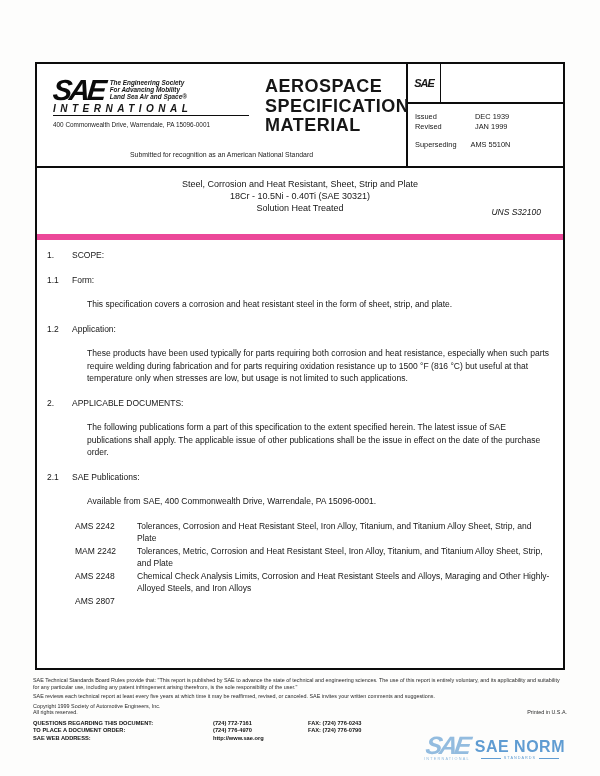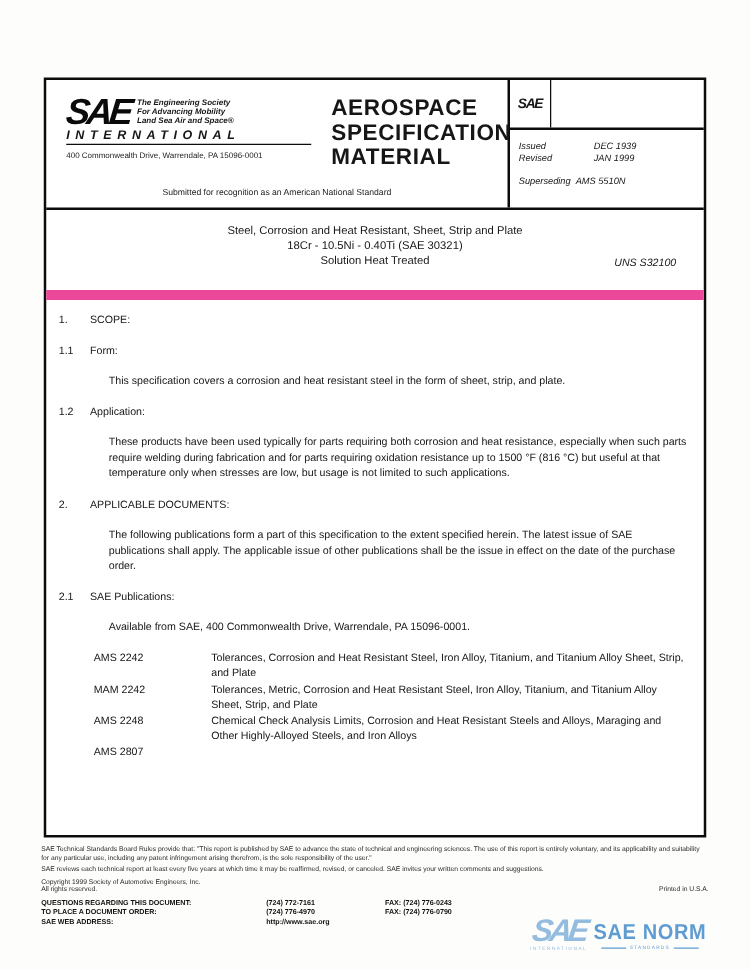--- a/index.html
+++ b/index.html
@@ -32,37 +32,37 @@
   .intl { font-size:10px; font-weight:bold; font-style:italic; letter-spacing:4.5px; margin-top:0px; }
   .addr { position:absolute; left:16px; top:57px; font-size:6.4px; color:#222; }
   .doc-type { position:absolute; left:228px; top:13px; font-size:18px; font-weight:bold; line-height:19.5px; letter-spacing:0.5px; }
   .submitted { position:absolute; left:0; right:0; bottom:8px; text-align:center; font-size:6.9px; color:#222; }
 
   .hdr-right { width:157px; border-left:2px solid #0c0c0c; display:flex; flex-direction:column; }
   .docnum-row { height:40px; display:flex; border-bottom:2px solid #0c0c0c; }
   .mini-sae { width:33px; border-right:1.5px solid #0c0c0c; display:flex; align-items:center; justify-content:center;
               font-weight:900; font-style:italic; font-size:11px; letter-spacing:-1px; }
   .docnum { flex:1; display:flex; align-items:center; padding-left:10px; font-weight:bold; font-size:11px; }
-  .dates { padding:8px 0 0 7px; font-size:7.4px; line-height:9.6px;font-style:italic; }
+  .dates { padding:8px 0 0 7px; font-size:7.4px; line-height:9.6px; }
   .dt-label { display:inline-block; width:60px; }
   .superseding { margin-top:9px; }
-  .sup-label { margin-right:4px; }
-
-  
-  .title-block { height:72px; border-bottom:8px solid #ec4899; padding-top:10px; position:relative; }
+  .sup-label { margin-right:14px; }
+
+  
+  .title-block { height:72px; border-bottom:6px solid #ec4899; padding-top:10px; position:relative; }
   .title-line { text-align:center; font-size:9px; line-height:12px; }
   .uns { position:absolute; right:22px; bottom:17px; font-size:8.5px;font-style:italic; }
 
   
   .body-area { height:428px; overflow:hidden; padding:9px 12px 0 10px; font-size:8.5px; line-height:12.5px; }
   .sec-row { display:flex; margin-bottom:12px; }
   .sec-num { width:25px; flex:0 0 25px; }
   .body-para { margin:0 0 12px 40px; }
   .refs { margin-left:28px; }
-  .ref-row { display:flex;gap:32px; }
+  .ref-row { display:flex; }
   .ref-code { flex:0 0 58px; }
   .ref-title { flex:1; padding-left:4px; }
 
   
   .footer { position:absolute; left:33px; top:677px; width:534px; height:97px; }
   .fine { font-size:5.4px; line-height:6.6px; color:#2a2a2a; }
   .fine p { margin-bottom:3px; }
   .cpy-row { display:flex; justify-content:space-between; font-size:5.4px; line-height:6.4px; color:#2a2a2a; }
   .contacts { margin-top:4px; font-weight:bold; font-size:5.7px; line-height:7.6px; color:#111; }
   .contact-row { display:flex; }

